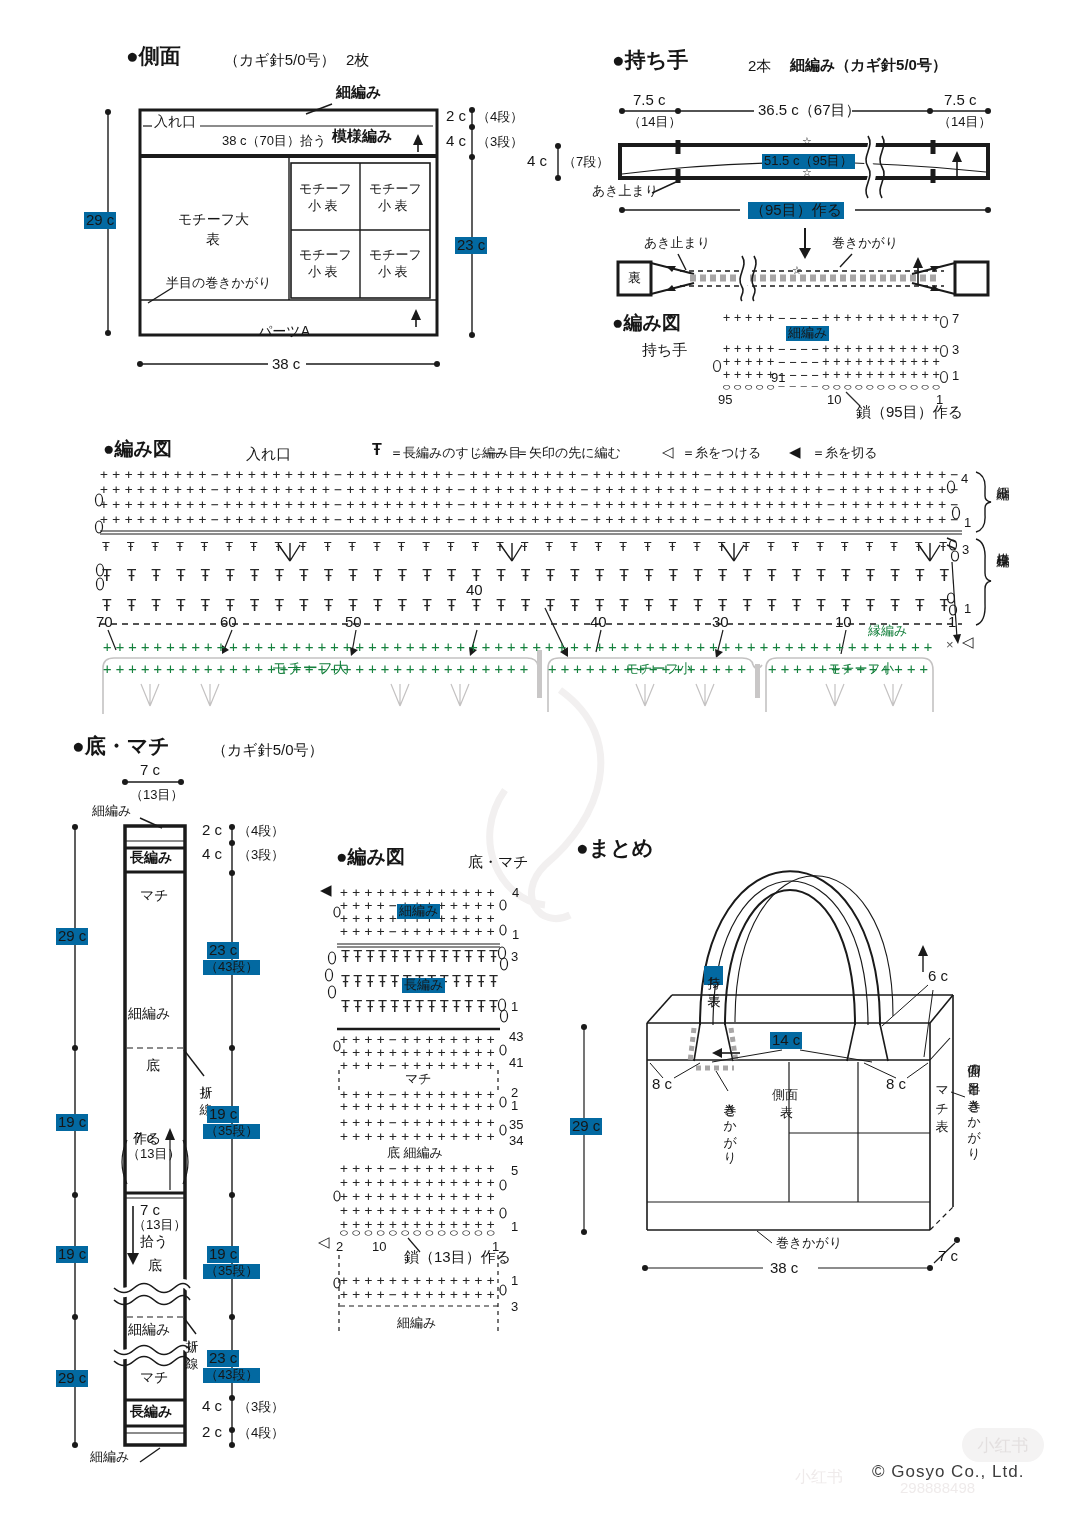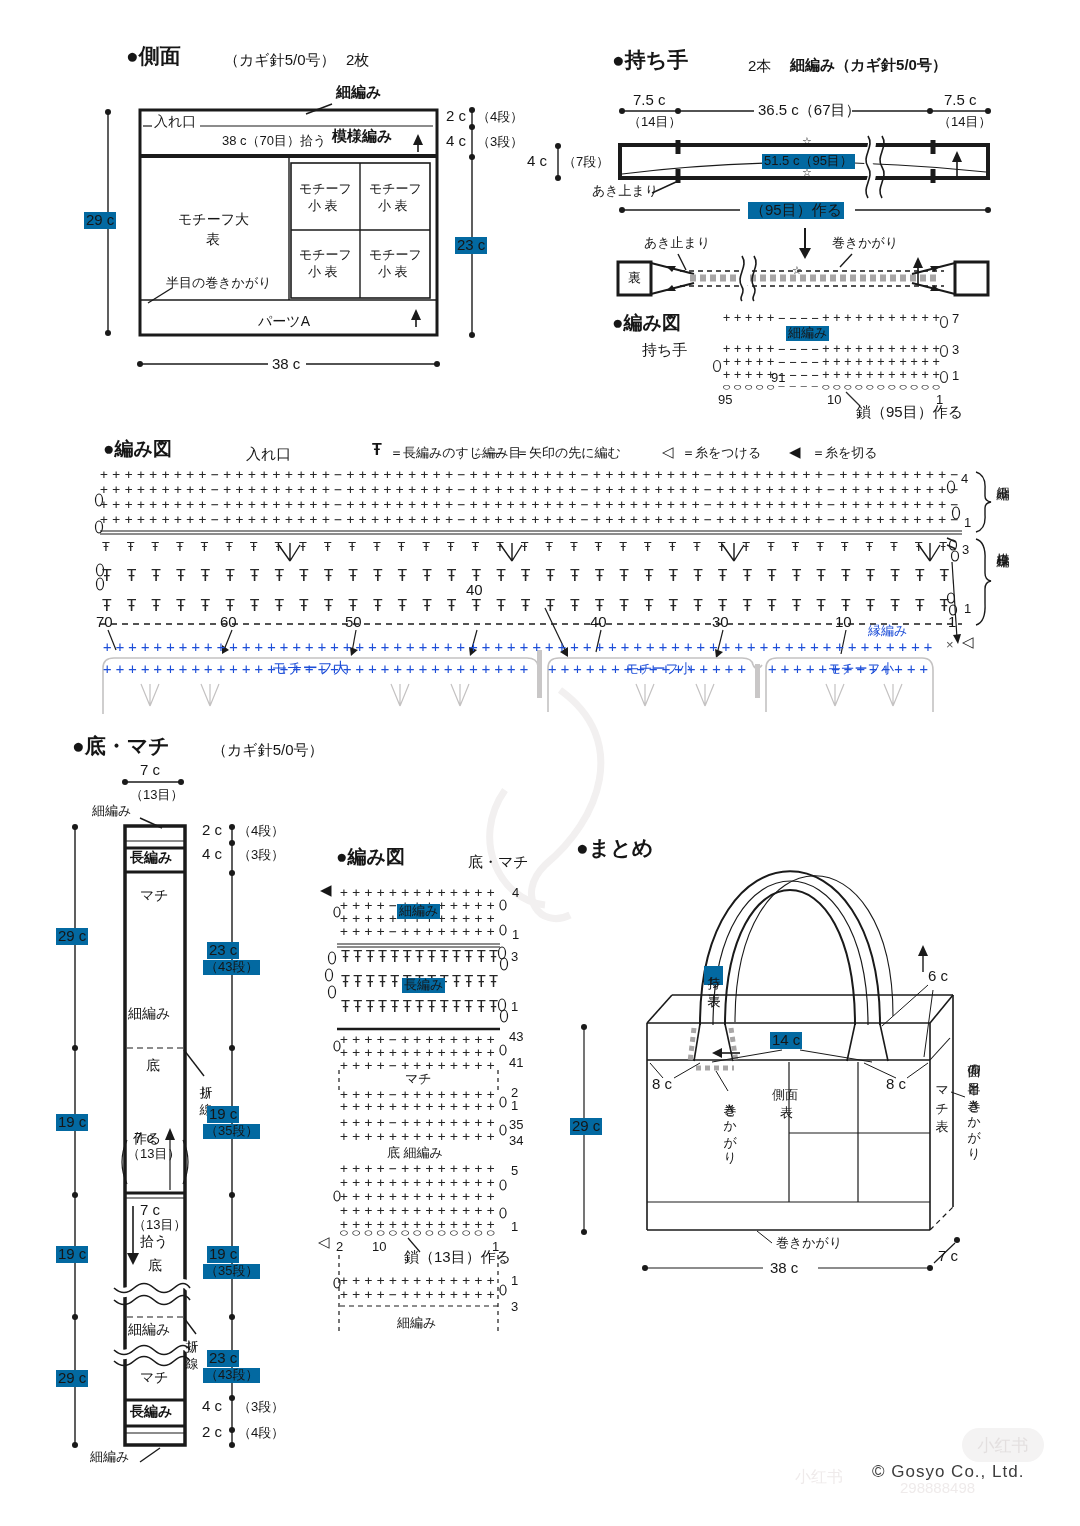--- a/index.html
+++ b/index.html
@@ -15,21 +15,21 @@
   .wbg{background:#0369a1;padding:0 2px;}
   .row{position:absolute;z-index:2;font-family:"DejaVu Sans Mono",monospace;color:#262626;
        white-space:pre;line-height:1;}
   .r70{font-size:13px;letter-spacing:4.5px;}
   .rdc{font-size:16px;letter-spacing:15px;}
   .rdc3{font-size:13px;letter-spacing:16.8px;}
   .r13{font-size:13px;letter-spacing:4.4px;}
   .rdc13{font-size:15px;letter-spacing:3.3px;}
   .r20{font-size:12px;letter-spacing:3.8px;}
   .chain{transform:scaleY(0.62);transform-origin:0 0;}
-  .gray{color:#1d4ed8;}
+  .gray{color:#15803d;}
   .g14{font-size:14px;letter-spacing:4.2px;}
   .badge{position:absolute;z-index:2;width:82px;height:34px;border-radius:17px;background:#f4f3f3;
          color:#e3dfdf;font-size:17px;display:flex;align-items:center;justify-content:center;}
   .wm{color:#efebeb;}
 </style>
 </head>
 <body>
 
 <div id="page">
 
@@ -351,21 +351,21 @@
 <div class="t" style="left:206px;top:232px">表</div>
 <div class="t f13" style="left:299px;top:182px">モチーフ</div>
 <div class="t f13" style="left:308px;top:199px">小 表</div>
 <div class="t f13" style="left:369px;top:182px">モチーフ</div>
 <div class="t f13" style="left:378px;top:199px">小 表</div>
 <div class="t f13" style="left:299px;top:248px">モチーフ</div>
 <div class="t f13" style="left:308px;top:265px">小 表</div>
 <div class="t f13" style="left:369px;top:248px">モチーフ</div>
 <div class="t f13" style="left:378px;top:265px">小 表</div>
 <div class="t f13" style="left:166px;top:276px">半目の巻きかがり</div>
-<div class="t" style="left:258px;top:314px">パーツA</div>
+<div class="t" style="left:258px;top:324px">パーツA</div>
 <div class="t f15 wbg" style="left:84px;top:212px">29 c</div>
 <div class="t f15" style="left:446px;top:108px">2 c</div>
 <div class="t f13" style="left:477px;top:110px">（4段）</div>
 <div class="t f15" style="left:446px;top:133px">4 c</div>
 <div class="t f13" style="left:477px;top:135px">（3段）</div>
 <div class="t f15 wbg" style="left:455px;top:237px">23 c</div>
 <div class="t f15" style="left:272px;top:356px">38 c</div>
 
 <div class="t b f21" style="left:612px;top:48px"><span>●</span><span>持ち手</span></div>
 <div class="t f15" style="left:748px;top:58px">2本</div>

